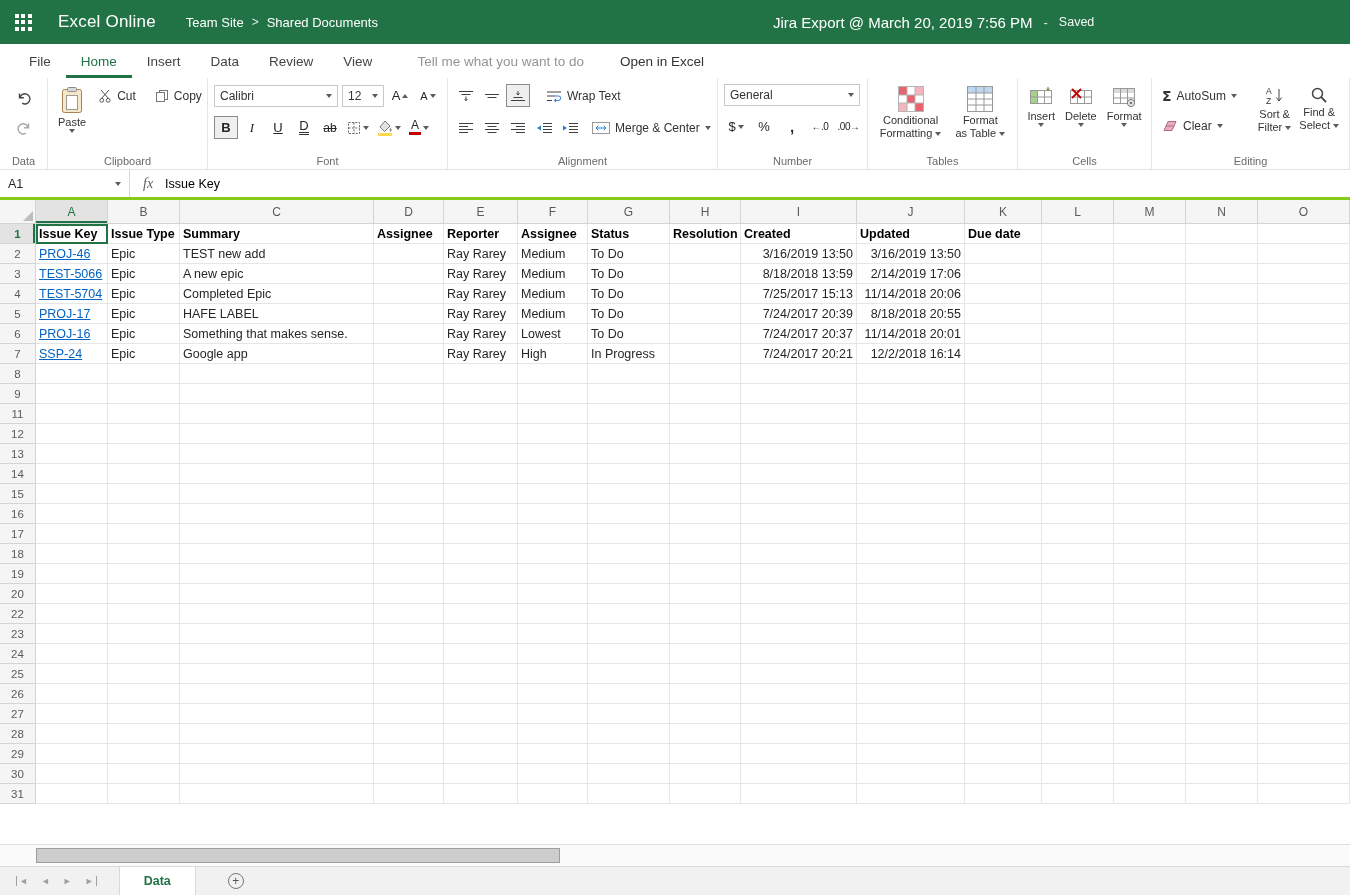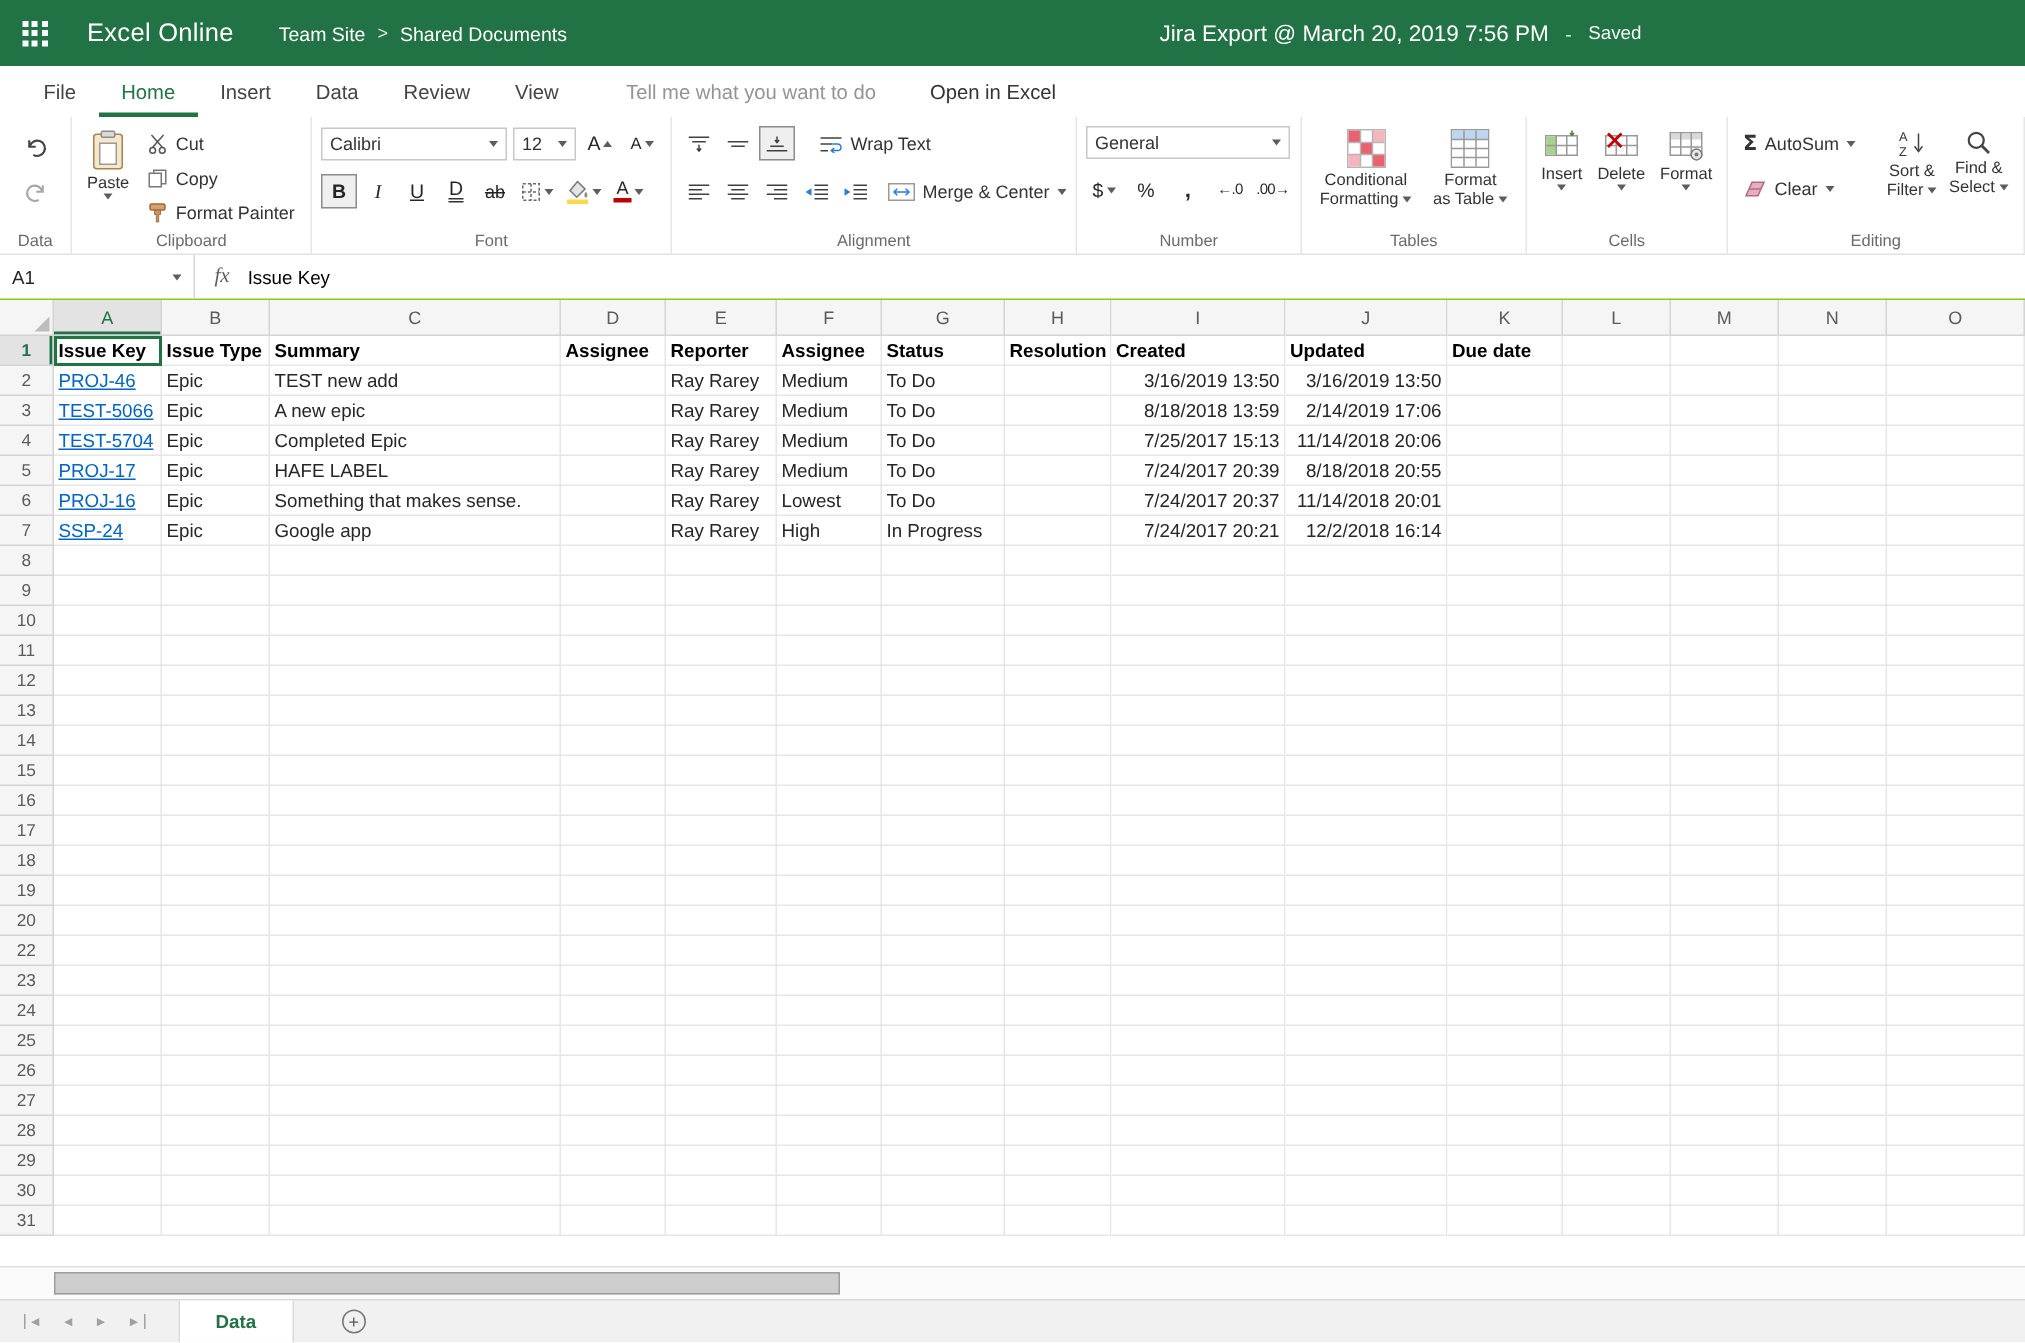--- a/index.html
+++ b/index.html
@@ -49,21 +49,21 @@
 .gS{text-decoration:line-through;font-size:12px}
 .fc{display:flex;flex-direction:column;align-items:center;line-height:11px;font-size:12px}
 .fc .bar{width:12px;height:3px;background:#c00000;margin-top:1px}
 .sigma{font-size:14px;font-weight:bold;font-family:"DejaVu Sans",sans-serif}
 .decbtn{font-size:10px;letter-spacing:-.5px}
 .comma{font-weight:bold;font-size:15px}
 .pct{font-size:13px}
 .undo2{display:flex;flex-direction:column;gap:7px;align-items:center;padding-top:3px}
 
 
-.fbar{height:30px;display:flex;align-items:center;background:#fff;border-bottom:1px solid #84cc16}
+.fbar{height:30px;display:flex;align-items:center;background:#fff;border-bottom:3px solid #84cc16}
 .namebox{width:130px;align-self:stretch;border-right:1px solid #d6d6d6;display:flex;align-items:center;justify-content:space-between;padding:0 8px;font-size:12.5px;cursor:pointer}
 .fx{font-family:"Liberation Serif",serif;font-style:italic;color:#5f5f5f;font-size:14px;margin:0 12px 0 13px;cursor:pointer}
 .fcontent{font-size:12.5px;color:#000;cursor:text}
 
 
 .sheet{height:644px;overflow:hidden;background:#fff}
 .grow2{display:flex;height:20px}
 .grow2.head{height:24px}
 .rh{width:36px;flex:none;background:#f5f5f5;border-right:1px solid #d4d4d4;border-bottom:1px solid #d4d4d4;color:#5a5a5a;font-size:11.5px;display:flex;align-items:center;justify-content:center;cursor:pointer}
 .rh.sel{background:#e3e3e3;color:#217346;font-weight:700;box-shadow:inset -2px 0 0 #217346}
@@ -161,21 +161,21 @@
         <span class="ic">
             <svg width="24" height="28">
               <rect x="2.5" y="3.5" width="19" height="23" rx="2" fill="#f5e7c9" stroke="#a8824f"></rect>
               <rect x="7.5" y="1.5" width="9" height="4" rx="1" fill="#d9d9d9" stroke="#8c8c8c"></rect>
               <rect x="6.5" y="9.5" width="11" height="14" fill="#fff" stroke="#9a9a9a"></rect>
             </svg>
           </span>
         <span>Paste</span>
         <span class="caret"></span>
       </div>
-      <div style="display:flex;flex-direction:column;gap:0">
+      <div style="display:flex;gap:11px">
         <div class="smallbtn">
           <span>
               <svg width="14" height="14">
                 <line x1="3" y1="1" x2="10.5" y2="9.5" stroke="#555"></line>
                 <line x1="11" y1="1" x2="3.5" y2="9.5" stroke="#555"></line>
                 <circle cx="3.8" cy="11.3" r="1.9" fill="none" stroke="#555"></circle>
                 <circle cx="10.2" cy="11.3" r="1.9" fill="none" stroke="#555"></circle>
               </svg>
             </span>
           <span>Cut</span>
@@ -746,38 +746,20 @@
       <div class="cell" style="width:71px"></div>
       <div class="cell" style="width:116px"></div>
       <div class="cell" style="width:108px"></div>
       <div class="cell" style="width:77px"></div>
       <div class="cell" style="width:72px"></div>
       <div class="cell" style="width:72px"></div>
       <div class="cell" style="width:72px"></div>
       <div class="cell" style="width:92px"></div>
     </div>
     <div class="grow2">
-      <div class="rh">10</div>
-      <div class="cell" style="width:72px"></div>
-      <div class="cell" style="width:72px"></div>
-      <div class="cell" style="width:194px"></div>
-      <div class="cell" style="width:70px"></div>
-      <div class="cell" style="width:74px"></div>
-      <div class="cell" style="width:70px"></div>
-      <div class="cell" style="width:82px"></div>
-      <div class="cell" style="width:71px"></div>
-      <div class="cell" style="width:116px"></div>
-      <div class="cell" style="width:108px"></div>
-      <div class="cell" style="width:77px"></div>
-      <div class="cell" style="width:72px"></div>
-      <div class="cell" style="width:72px"></div>
-      <div class="cell" style="width:72px"></div>
-      <div class="cell" style="width:92px"></div>
-    </div>
-    <div class="grow2">
       <div class="rh">11</div>
       <div class="cell" style="width:72px"></div>
       <div class="cell" style="width:72px"></div>
       <div class="cell" style="width:194px"></div>
       <div class="cell" style="width:70px"></div>
       <div class="cell" style="width:74px"></div>
       <div class="cell" style="width:70px"></div>
       <div class="cell" style="width:82px"></div>
       <div class="cell" style="width:71px"></div>
       <div class="cell" style="width:116px"></div>

